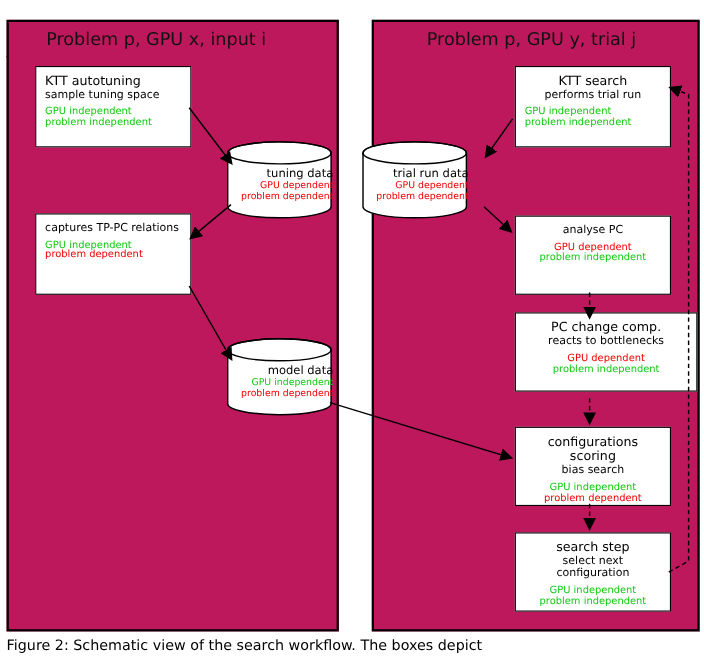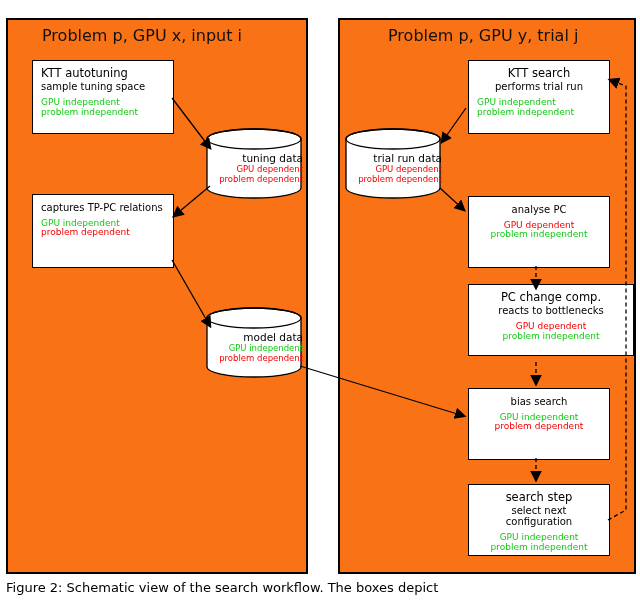--- a/index.html
+++ b/index.html
@@ -1,18 +1,18 @@
 <!DOCTYPE html>
 <html><head>
 <meta charset="utf-8">
 <style>
   *{box-sizing:border-box;font-family:"DejaVu Sans","Helvetica",sans-serif;}
   body{margin:0;background:#fff;width:640px;height:601px;position:relative;}
   .phase-label{position:absolute;font-size:15px;color:#000;margin-top:48px;}
-  .phase{position:absolute;border:2px solid #000;background:#f97316;padding-left:32px;}
+  .phase{position:absolute;border:2px solid #000;background:#be185d;padding-left:32px;}
   .phase-title{position:absolute;font-size:16px;color:#111;}
   .box{position:absolute;border:1.4px solid #000;background:#fff;padding:6px 8px 4px 8px;}
   .box .title{font-size:11.5px;font-weight:400;color:#000;line-height:1.15;}
   .box .sub{font-size:10px;color:#000;line-height:1.1;margin-top:1px;}
   .gpu-ind{font-size:9px;color:#12c912;line-height:1.05;margin-top:6px;}
   .gpu-dep{font-size:9px;color:#f20202;line-height:1.05;margin-top:6px;}
   .prob-ind{font-size:9px;color:#12c912;line-height:1.05;}
   .prob-dep{font-size:9px;color:#f20202;line-height:1.05;}
   .cyl{position:absolute;}
   .cyl svg{display:block;}
@@ -97,37 +97,38 @@
     <div style="text-align:center;">
       <div class="title">PC change comp.</div>
       <div class="sub">reacts to bottlenecks</div>
       <div class="gpu-dep">GPU dependent</div>
       <div class="prob-ind">problem independent</div>
     </div>
   </div>
 
   <div class="box" style="left:128px;top:368px;width:142px;height:72px;">
     <div style="text-align:center;">
+      <div class="title">configurations scoring</div>
       <div class="sub">bias search</div>
       <div class="gpu-ind">GPU  independent</div>
       <div class="prob-dep">problem dependent</div>
     </div>
   </div>
 
   <div class="box" style="left:128px;top:464px;width:142px;height:72px;">
     <div style="text-align:center;">
       <div class="title">search step</div>
       <div class="sub">select next configuration</div>
       <div class="gpu-ind">GPU independent</div>
       <div class="prob-ind">problem independent</div>
     </div>
   </div>
 </div>
 
-<div class="cyl" style="left:344px;top:128px;width:98px;height:72px;">
+<div class="cyl" style="left:328px;top:128px;width:98px;height:72px;">
   <svg width="98" height="72">
     <ellipse cx="49" cy="11" rx="47" ry="10" fill="#fff" stroke="#000" stroke-width="1.3"></ellipse>
     <path d="M2 11 L2 60 A47 10 0 0 0 96 60 L96 11" fill="#fff" stroke="#000" stroke-width="1.3"></path>
     <ellipse cx="49" cy="11" rx="47" ry="10" fill="none" stroke="#000" stroke-width="1.3"></ellipse>
   </svg>
   <div class="cyl-label" style="top:24px;">
     <div class="cyl-title">trial run data</div>
     <div class="cyl-gpu-dep">GPU dependent</div>
     <div class="cyl-prob-dep">problem dependent</div>
   </div>

